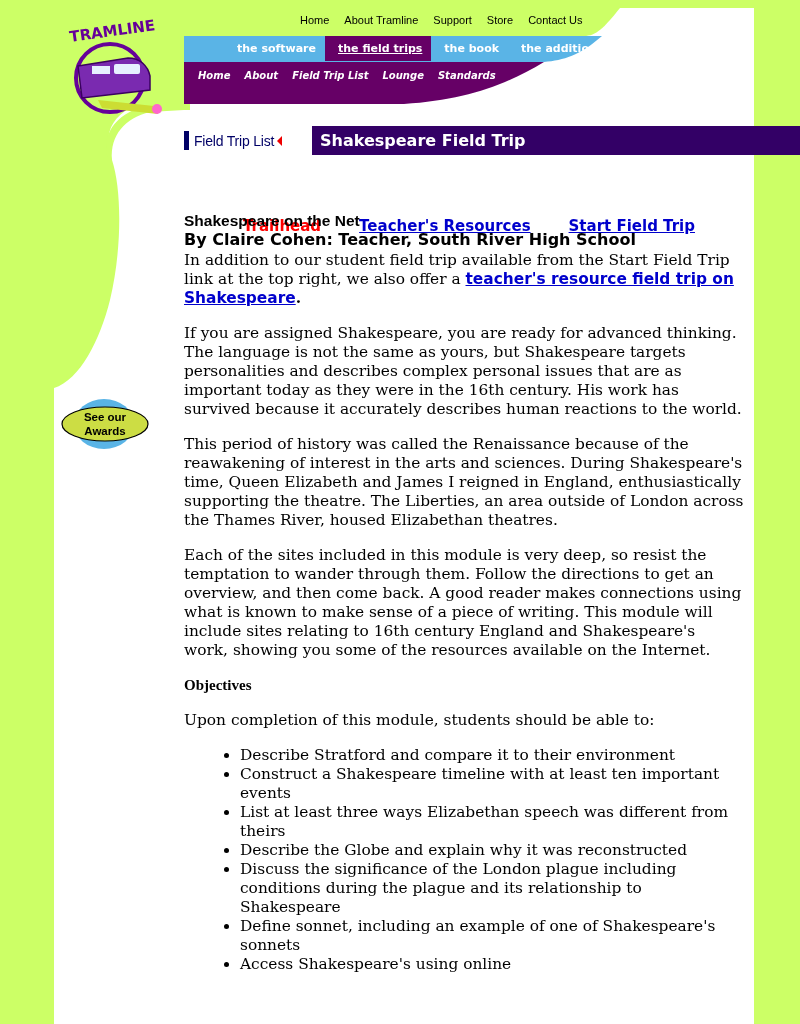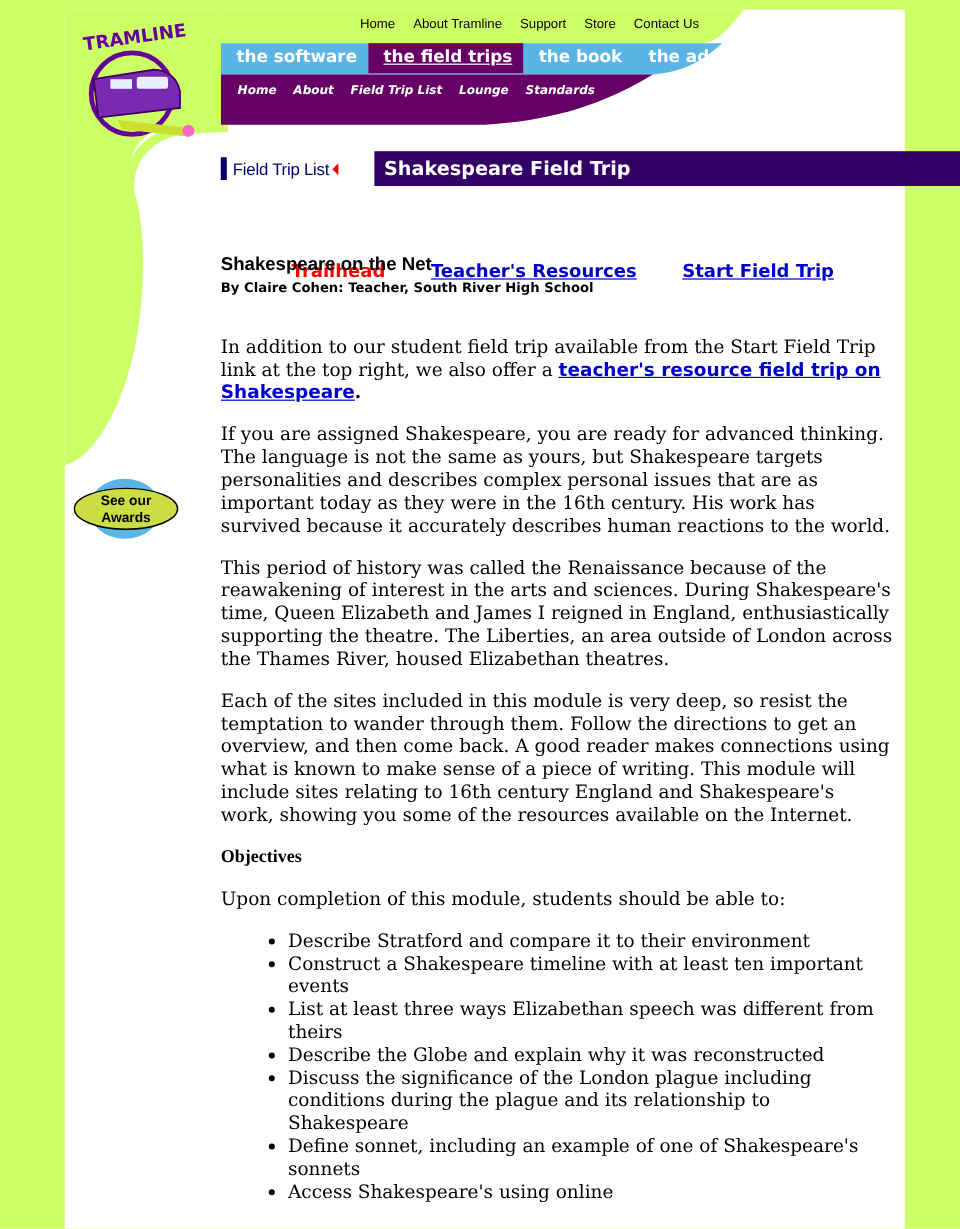--- a/index.html
+++ b/index.html
@@ -27,21 +27,21 @@
       font-family: "Liberation Sans", sans-serif; font-size: 11px; color: #000;
       display: flex; gap: 15px;
     }
     .util-nav span { cursor: pointer; }
     .header-art {
       position: absolute; left: 184px; top: 8px; width: 440px; height: 100px;
     }
     .tabs {
       position: absolute; left: 184px; top: 36px; height: 25px;
       display: flex; font-family: "DejaVu Sans", sans-serif; font-weight: bold;
-      font-size: 14px; color: #ffffff;
+      font-size: 11px; color: #ffffff; padding-left: 40px;
     }
     .tabs .tab { padding: 0 9px 0 13px; line-height: 25px; cursor: pointer; }
     .tabs .tab.active { background: #660066; text-decoration: underline; }
     .subnav {
       position: absolute; left: 198px; top: 70px; height: 16px;
       display: flex; gap: 14px;
       font-family: "DejaVu Sans", sans-serif; font-weight: bold; font-style: italic;
       font-size: 10px; color: #ffffff;
     }
     .subnav span { cursor: pointer; }
@@ -75,22 +75,22 @@
     
     .content {
       position: absolute; left: 184px; top: 211px; width: 572px;
       font-size: 15.4px; line-height: 19px; color: #000;
     }
     .content h2 {
       font-family: Liberation Sans, sans-serif; font-size: 15.5px; font-weight: bold;
       margin: 0; line-height: 20px;
     }
     .content .byline {
-      font-family: "DejaVu Sans", sans-serif; font-size: 11px; font-weight: bold;
-      margin: 0 0 32px 0; line-height: 17px;
+      font-family: "DejaVu Sans", sans-serif; font-size: 16px; font-weight: bold;
+      margin: 0 0 3px 0; line-height: 17px;
     }
     .content p { margin: 0 12px 16px 0; }
     .content p a {
       font-family: "DejaVu Sans", sans-serif; font-weight: bold; color: #0000cc; cursor: pointer;
     }
     .content h3 {
       font-family: Liberation Serif, serif; font-size: 15px; font-weight: bold;
       margin: 0 0 16px 0; line-height: 19px;
     }
     .content ul { margin: 16px; padding-left: 40px; }

